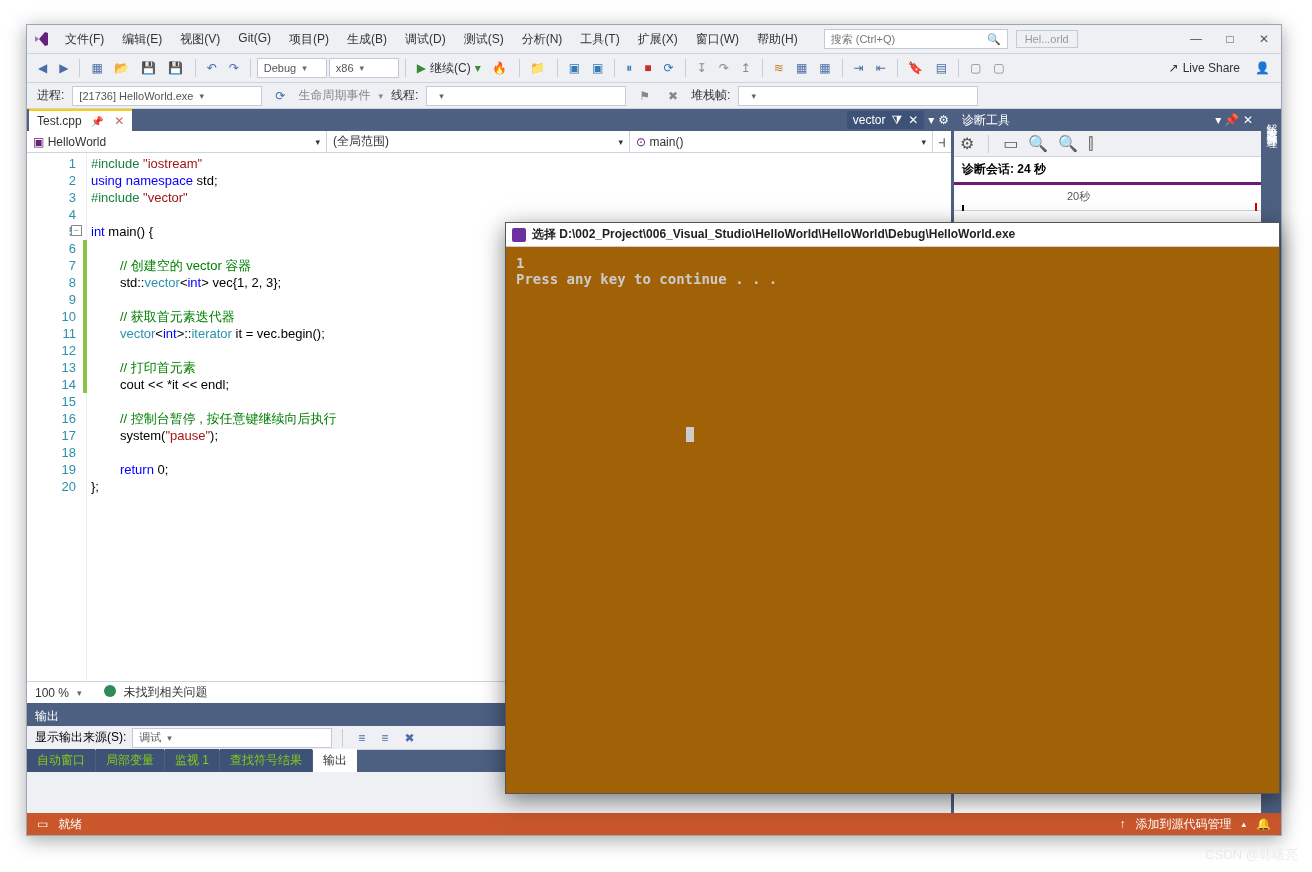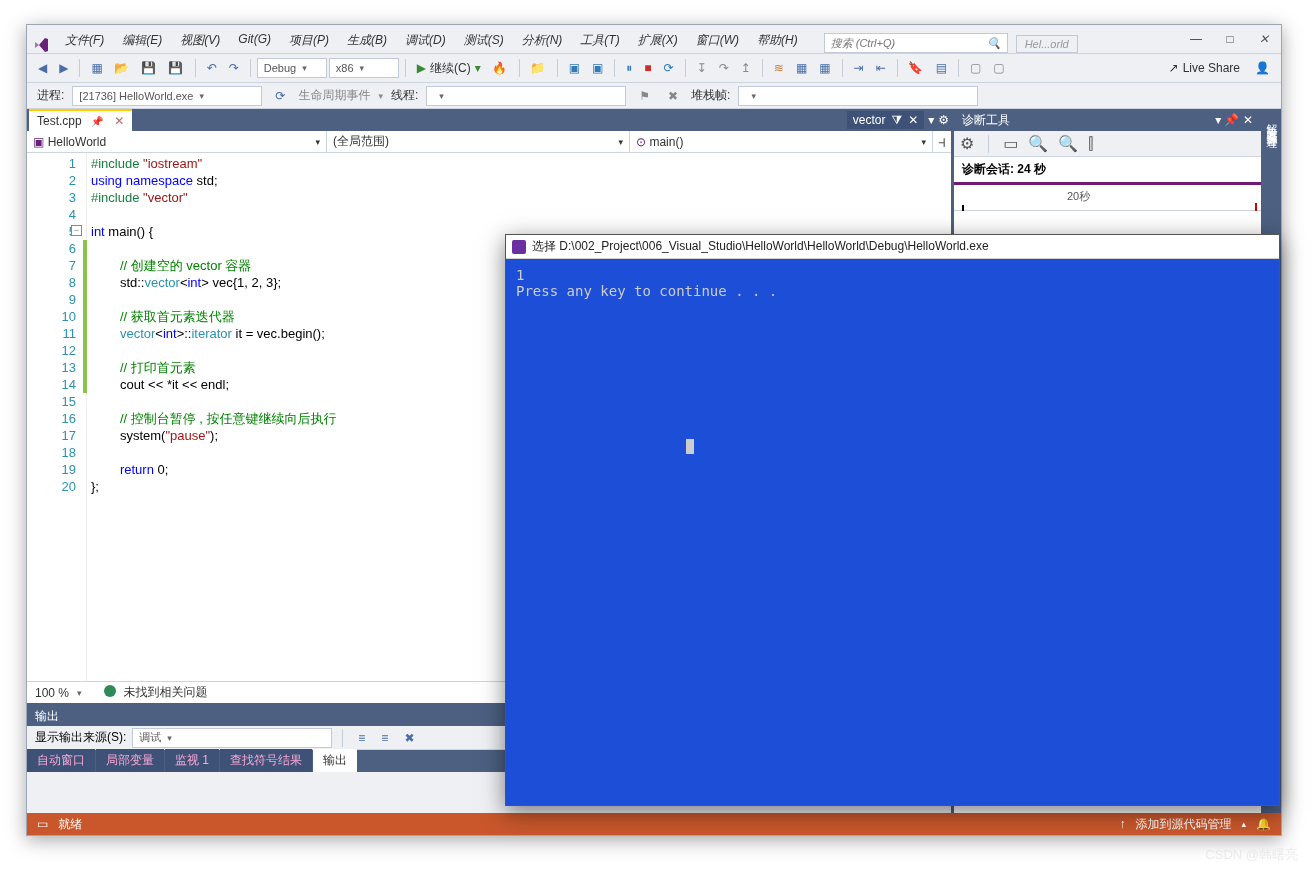--- a/index.html
+++ b/index.html
@@ -1,18 +1,18 @@
 <!DOCTYPE html>
 <html><head>
 <meta charset="utf-8">
 <style>
 * { margin:0; padding:0; box-sizing:border-box; font-family:"Microsoft YaHei","Segoe UI",sans-serif; }
 body { background:#fff; width:1312px; height:872px; position:relative; overflow:hidden; }
 .window { position:absolute; left:26px; top:24px; width:1256px; height:812px; border:1px solid #9ba7b7; box-shadow:0 4px 18px rgba(0,0,0,.35); background:#f5f5f5; display:flex; flex-direction:column; }
-.title-bar { height:28px; background:#eef0f4; display:flex; align-items:flex-end; font-size:12px; color:#333;font-style:italic; }
+.title-bar { height:28px; background:#eef0f4; display:flex; align-items:center; font-size:12px; color:#333; }
 .vs-logo { width:30px; display:flex; align-items:center; justify-content:center; color:#68217a; }
 .menu { display:flex; gap:2px; }
 .menu-item { padding:4px 8px; cursor:default; }
 .search-box { margin-left:18px; width:184px; height:20px; border:1px solid #c2cad7; background:#fff; display:flex; align-items:center; padding:0 6px; color:#777; font-size:11px; justify-content:space-between; }
 .proj-pill { margin-left:8px; padding:2px 8px; border:1px solid #c2cad7; color:#999; font-size:11px; }
 .win-btns { margin-left:auto; display:flex; }
 .win-btn { width:34px; height:28px; display:flex; align-items:center; justify-content:center; color:#555; }
 .toolbar { height:30px; background:#eef0f4; border-top:1px solid #ccd4df; border-bottom:1px solid #ccd4df; display:flex; align-items:center; padding:0 6px; gap:2px; font-size:12px; color:#333; overflow:hidden; }
 .tb-btn { padding:3px 4px; display:flex; align-items:center; color:#4a6da7; border:1px solid transparent; }
 .tb-sep { width:1px; height:18px; background:#c5cdd8; margin:0 4px; }
@@ -40,34 +40,34 @@
 .fold { position:absolute; left:-20px; top:2px; width:11px; height:11px; border:1px solid #888; color:#888; font-size:9px; line-height:9px; text-align:center; background:#fff; }
 
 .kw { color:#0000ff; } .str { color:#a31515; } .cmt { color:#008000; } .typ { color:#2b91af; } .pre { color:#15803d; }
 .err-strip { height:22px; background:#fff; border-top:1px solid #ccd4df; display:flex; align-items:center; padding:0 8px; font-size:12px; gap:8px; color:#333; }
 .ok-dot { width:12px; height:12px; border-radius:6px; background:#2e8b57; display:inline-block; }
 .out-panel { height:110px; border-top:3px solid #4d6082; display:flex; flex-direction:column; background:#eef0f4; }
 .out-head { height:20px; background:#4d6082; color:#fff; font-size:12px; display:flex; align-items:center; padding:0 8px; justify-content:space-between; }
 .out-tools { height:24px; border-bottom:1px solid #ccd4df; display:flex; align-items:center; padding:0 8px; gap:6px; font-size:12px; background:#eef0f4; }
 .out-body { flex:1; background:#fff; font-family:Consolas,monospace; font-size:11px; color:#555; padding:2px 6px; overflow:hidden; }
 .out-tabs { height:22px; background:#4d6082; display:flex; align-items:flex-end; }
-.out-tab { padding:3px 10px; color:#f9a8d4; font-size:12px; background:#3e5278; margin-right:1px; }
+.out-tab { padding:3px 10px; color:#84cc16; font-size:12px; background:#3e5278; margin-right:1px; }
 .out-tab.active { background:#fff; color:#333; }
 .diag-col { width:310px; border-left:3px solid #4d6082; display:flex; flex-direction:column; background:#4d6082; }
 .diag-head { height:22px; background:#4d6082; color:#fff; font-size:12px; display:flex; align-items:center; padding:0 8px; justify-content:space-between; }
 .diag-tools { height:26px; background:#eef0f4; display:flex; align-items:center; padding:0 6px; gap:10px; color:#555; border-bottom:1px solid #ccd4df; }
 .diag-body { flex:1; background:#fff; font-size:12px; overflow:hidden; }
 .diag-session { padding:4px 8px; border-bottom:3px solid #701a75; font-weight:bold; }
 .diag-timeline { height:26px; border-bottom:1px solid #ccd4df; position:relative; }
 .diag-timeline .tick { position:absolute; top:4px; font-size:11px; color:#555; }
 .side-strip { width:20px; background:#4d6082; color:#fff; writing-mode:vertical-rl; text-orientation:upright; font-size:11px; padding:6px 2px; letter-spacing:2px; }
 .status-bar { height:22px; background:#c9572b; color:#fff; display:flex; align-items:center; padding:0 10px; font-size:12px; justify-content:space-between; }
 .status-left, .status-right { display:flex; align-items:center; gap:10px; }
 
-.console { position:absolute; left:505px; top:234px; width:775px; height:572px; background:#1d4ed8; border:1px solid #555; box-shadow:0 6px 22px rgba(0,0,0,.5); display:flex; flex-direction:column; }
+.console { position:absolute; left:505px; top:222px; width:775px; height:572px; background:#a16207; border:1px solid #555; box-shadow:0 6px 22px rgba(0,0,0,.5); display:flex; flex-direction:column;font-weight:bold; }
 .con-title { height:24px; background:#fff; display:flex; align-items:center; padding:0 6px; gap:6px; font-size:12px; color:#222; border-bottom:1px solid #d0d0d0; }
 .con-ico { width:14px; height:14px; background:#6a2fa0; border-radius:2px; display:inline-block; }
 .con-body { flex:1; color:#ccc; font-family:Consolas,monospace; font-size:14px; padding:8px 10px; white-space:pre; position:relative; }
 .cursor { width:8px; height:15px; background:#ccc; position:absolute; left:180px; top:180px; }
 .watermark { position:absolute; right:14px; bottom:8px; color:#dcdcdc; font-size:13px; opacity:.55; }
 svg { display:block; }
 </style>
 </head>
 <body>
 

